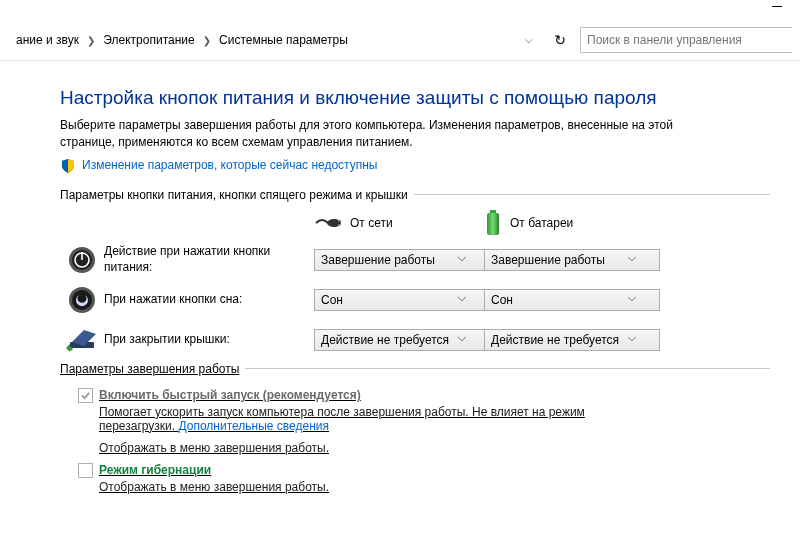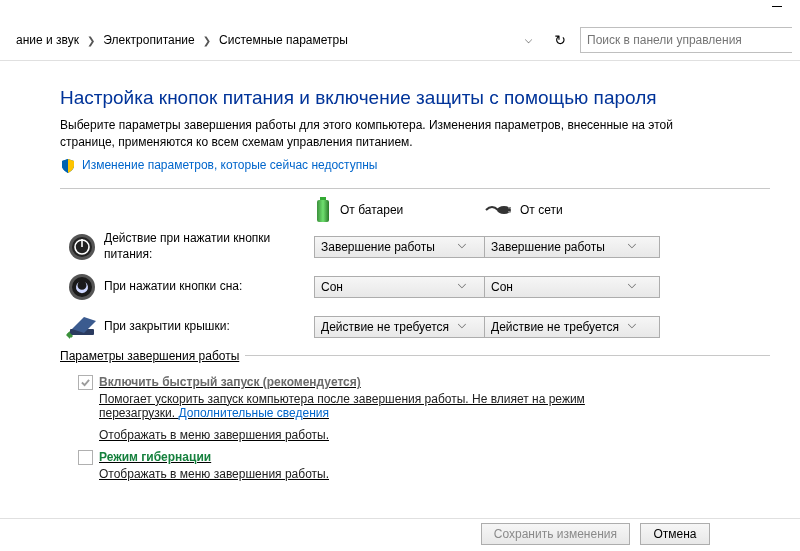--- a/index.html
+++ b/index.html
@@ -76,46 +76,47 @@
     <svg class="shield" viewBox="0 0 16 16">
       <path d="M8 1 L14 3 V8 C14 12 8 15 8 15 C8 15 2 12 2 8 V3 Z" fill="#0063b1"></path>
       <path d="M8 1 L14 3 V8 C14 12 8 15 8 15 V1 Z" fill="#fdc400"></path>
       <path d="M8 1 L8 15 C8 15 2 12 2 8 V3 Z" fill="#0063b1"></path>
       <path d="M2 8 H14 V8 C14 12 8 15 8 15 C8 15 2 12 2 8 Z" fill="#3fa648" opacity="0"></path>
     </svg>
     <span class="link">Изменение параметров, которые сейчас недоступны</span>
   </div>
 
   <fieldset class="group">
+    <legend>Параметры кнопки питания, кнопки спящего режима и крышки</legend>
 
     <div class="hdr-row">
       <div></div>
           <div></div>
+      <div class="hdr-cell">
+        <svg width="28" height="16" viewBox="0 0 28 16">
+          <path d="M2 8 Q8 2 14 8" stroke="#333" stroke-width="2" fill="none"></path>
+          <ellipse cx="20" cy="8" rx="7" ry="4" fill="#333"></ellipse>
+          <rect x="24" y="5" width="3" height="1.5" fill="#888"></rect>
+          <rect x="24" y="9" width="3" height="1.5" fill="#888"></rect>
+        </svg>
+        <span>От сети</span>
+      </div>
       <div class="hdr-cell">
         <svg width="18" height="26" viewBox="0 0 18 26">
           <rect x="6" y="0" width="6" height="3" fill="#3a3"></rect>
           <rect x="3" y="3" width="12" height="22" rx="2" fill="url(#bg)"></rect>
           <defs>
                 <linearGradient id="bg" x1="0" x2="1">
                   <stop offset="0" stop-color="#3c913c"></stop>
                   <stop offset="0.5" stop-color="#6fe06f"></stop>
                   <stop offset="1" stop-color="#2a7a2a"></stop>
                 </linearGradient>
               </defs>
         </svg>
         <span>От батареи</span>
-      </div>
-      <div class="hdr-cell">
-        <svg width="28" height="16" viewBox="0 0 28 16">
-          <path d="M2 8 Q8 2 14 8" stroke="#333" stroke-width="2" fill="none"></path>
-          <ellipse cx="20" cy="8" rx="7" ry="4" fill="#333"></ellipse>
-          <rect x="24" y="5" width="3" height="1.5" fill="#888"></rect>
-          <rect x="24" y="9" width="3" height="1.5" fill="#888"></rect>
-        </svg>
-        <span>От сети</span>
       </div>
     </div>
 
     <div class="power-grid">
 
       <div class="icon-wrap">
         <svg width="28" height="28" viewBox="0 0 28 28">
           <circle cx="14" cy="14" r="13" fill="#555"></circle>
           <circle cx="14" cy="14" r="10" fill="#222"></circle>
           <circle cx="14" cy="14" r="7" fill="none" stroke="#fff" stroke-width="1.6"></circle>
@@ -175,18 +176,14 @@
     <div class="chk-item">
       <div class="chk-line">
         <span class="chk-box"></span>
         <span class="chk-label-n">Режим гибернации</span>
       </div>
       <div class="chk-sub">Отображать в меню завершения работы.</div>
     </div>
   </fieldset>
 </div>
 
-<div class="btn-bar">
-  <button class="btn disabled" disabled="">Сохранить изменения</button>
-  <button class="btn small">Отмена</button>
-</div>
 
 </div>
 
 </body></html>

